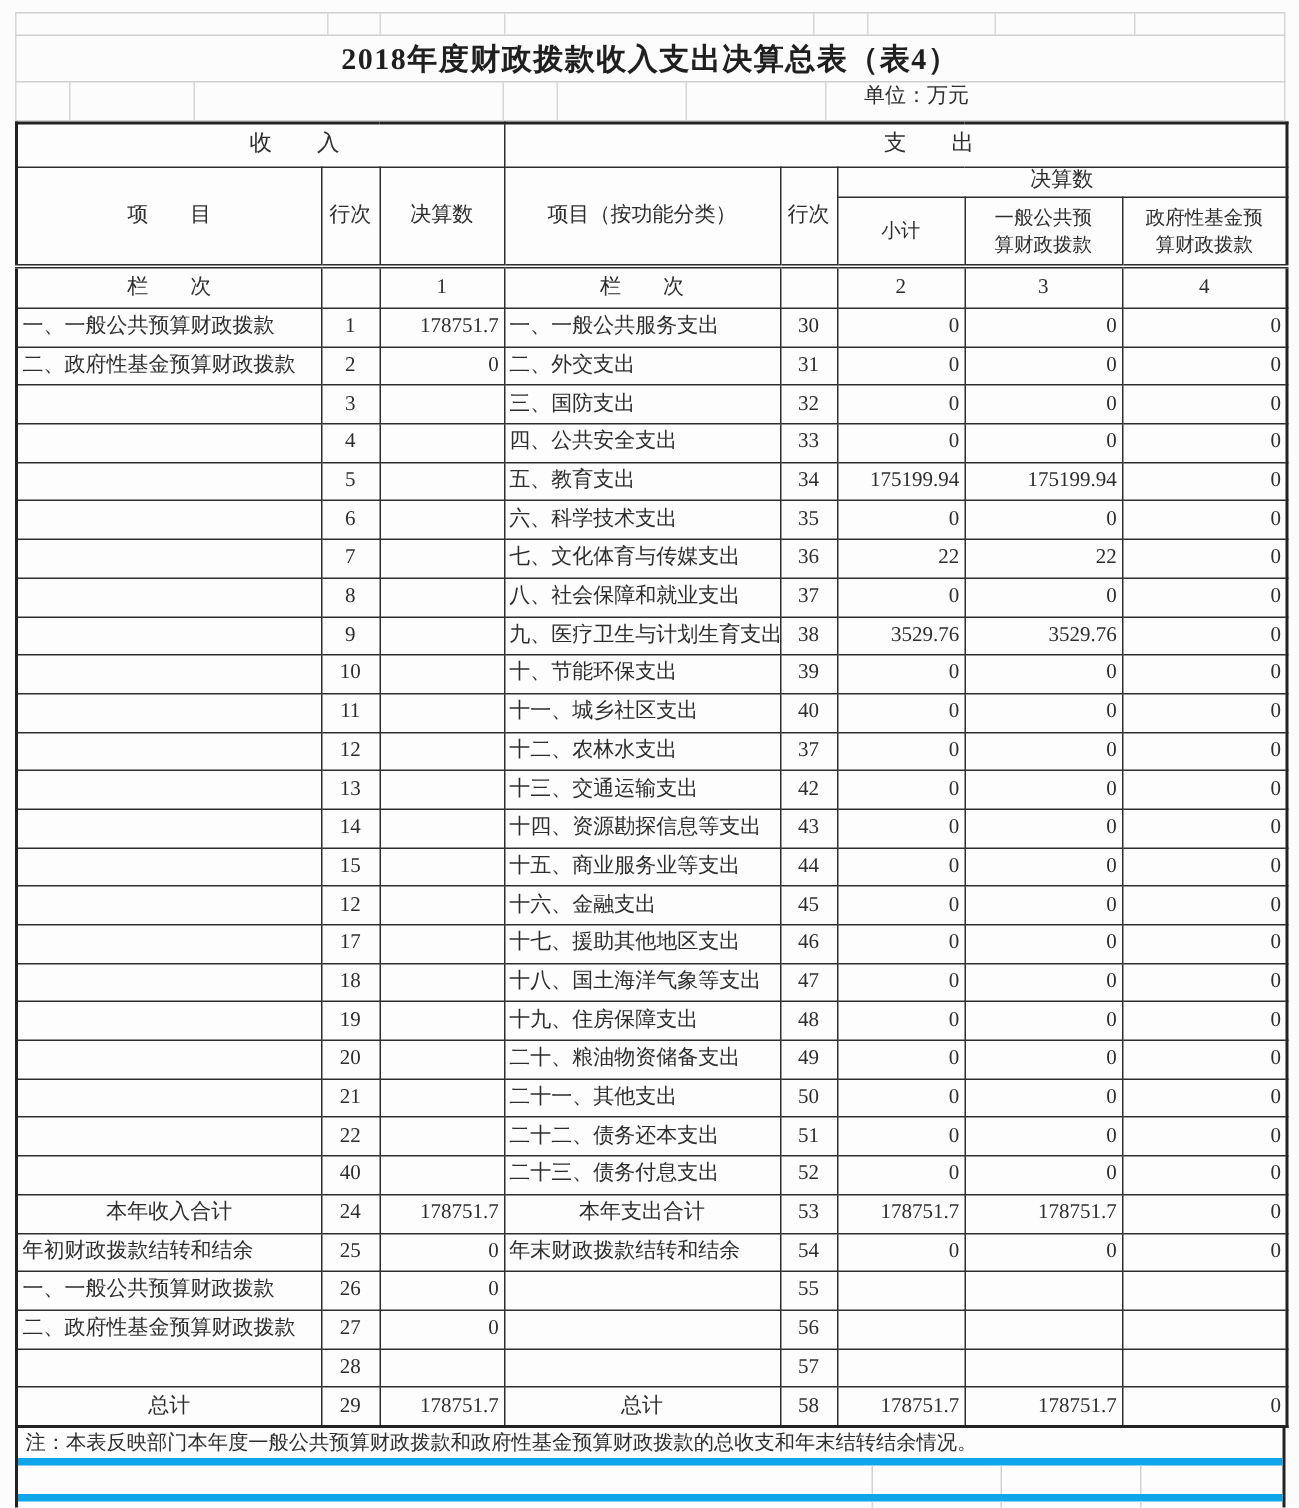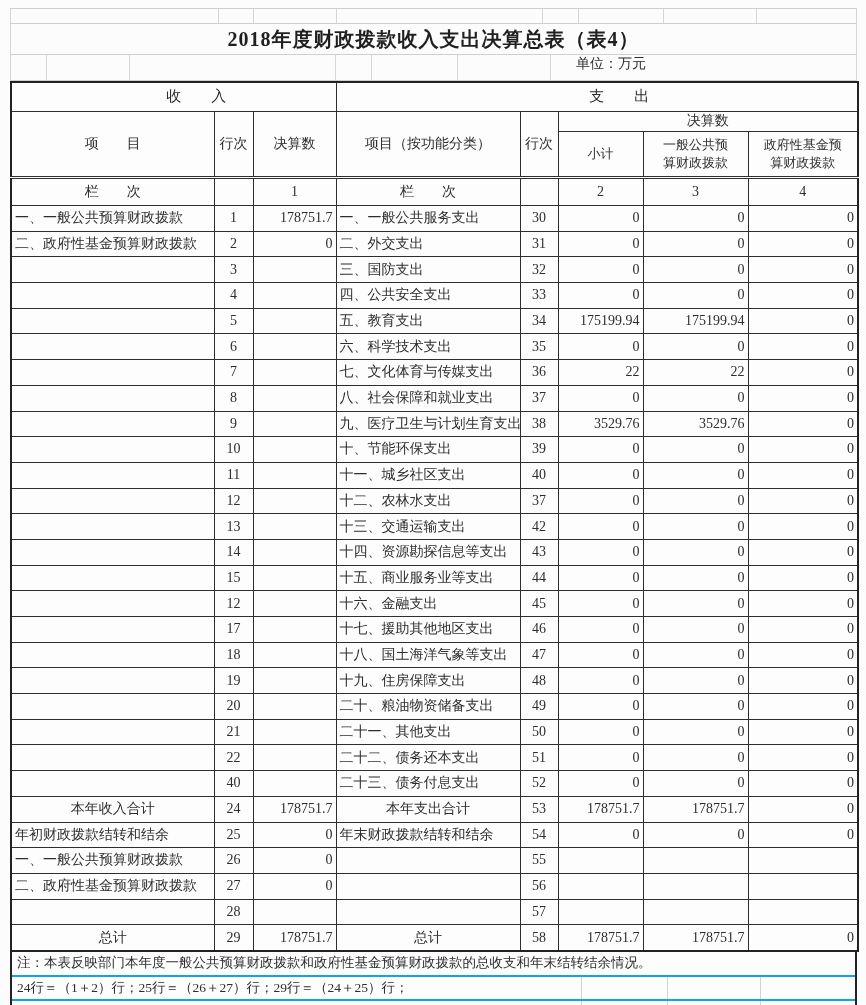--- a/index.html
+++ b/index.html
@@ -43,21 +43,21 @@
   tr.lanci-row td{height:26px;text-align:center;border-top:3px double #2e2e2e;}
   tbody.data td{height:24.7px;}
   td.lbl,th.lbl{text-align:left;font-family:Liberation Mono, monospace;}
   td.line{text-align:center;}
   td.num{text-align:right;}
   td.center{text-align:center;margin-top:24px;}
   th{text-align:center;}
 
   
   .notes{border:2px solid #222;border-top:none;background:#fdfdfd;}
-  .note-row{position:relative;display:flex;align-items:center;border-bottom:2px solid #0ea5e9;box-sizing:border-box;}
+  .note-row{position:relative;display:flex;align-items:center;border-bottom:5px solid #0ea5e9;box-sizing:border-box;}
   .note-row:last-child{border-bottom:none;}
   .note-row span{font-size:13.5px;padding-left:5px;white-space:nowrap;}
   .note-1{height:25px;}
   .note-2{height:24px;}
   .note-3{height:23px;}
   .vline{position:absolute;top:0;bottom:0;width:1px;background:#d2d2d2;}
 </style>
 </head>
 <body>
 
@@ -423,21 +423,20 @@
             <td class="num">0</td>
           </tr>
         </tbody>
     </table>
 
     <div class="notes">
       <div class="note-row note-1">
         <span>注：本表反映部门本年度一般公共预算财政拨款和政府性基金预算财政拨款的总收支和年末结转结余情况。</span>
       </div>
       <div class="note-row note-2">
-        <span>24行＝（1＋2）行；25行＝（26＋27）行；29行＝（24＋25）行；</span>
         <i class="vline" style="left:569px"></i>
         <i class="vline" style="left:655px"></i>
         <i class="vline" style="left:748px"></i>
       </div>
       <div class="note-row note-3">
         <span>53行＝（30＋31＋…＋52）行；58行＝（53＋54）行。</span>
         <i class="vline" style="left:569px"></i>
         <i class="vline" style="left:655px"></i>
         <i class="vline" style="left:748px"></i>
       </div>

